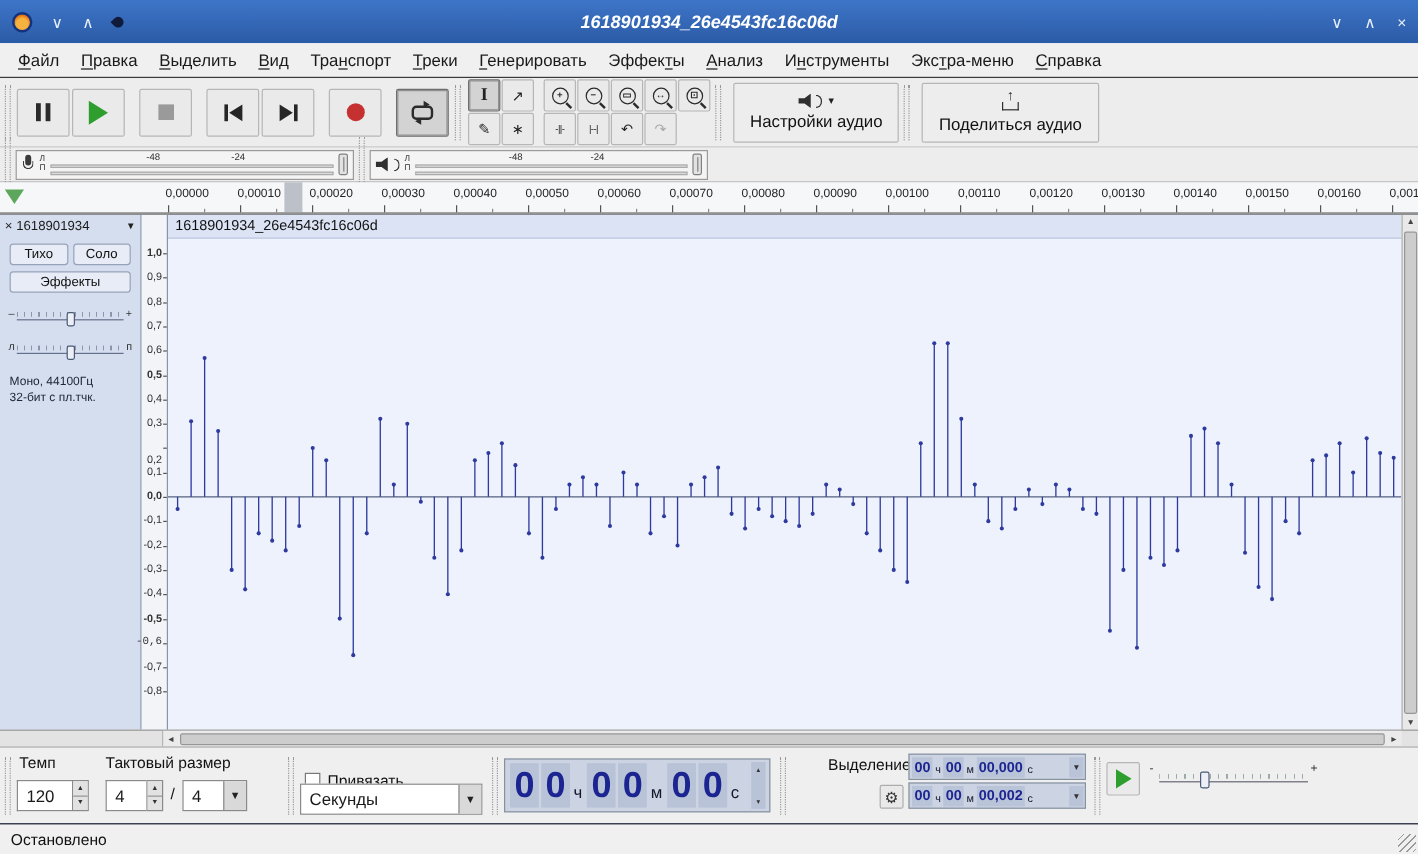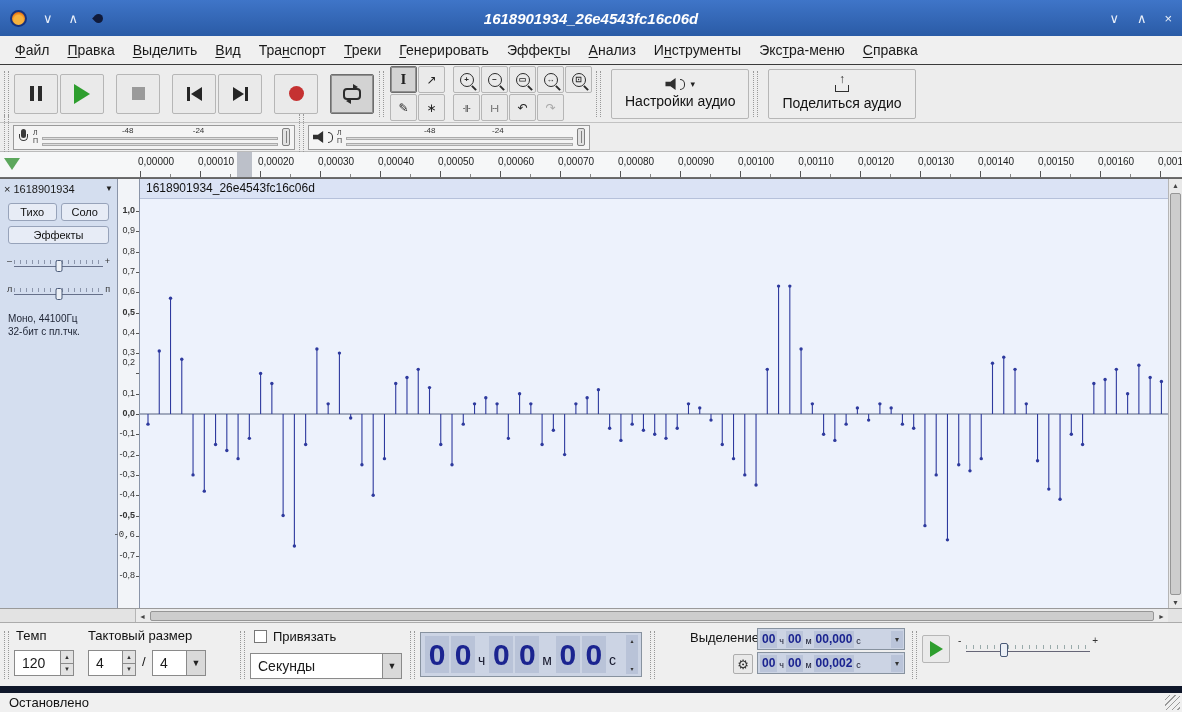--- a/index.html
+++ b/index.html
@@ -141,21 +141,21 @@
   .ps-btn{position:absolute;left:922px;top:12px;width:28px;height:28px;background:#eaeaea;border:1px solid #b6b6b6;border-radius:2px;display:flex;align-items:center;justify-content:center;}
   .ps-tri{width:0;height:0;border-left:13px solid #2e9e2e;border-top:8px solid transparent;border-bottom:8px solid transparent;}
   .speed-slider{position:absolute;left:958px;top:14px;width:140px;height:24px;}
   .speed-slider .endl{position:absolute;left:0;top:-2px;font-size:10px;color:#333;}
   .speed-slider .endr{position:absolute;right:0;top:-2px;font-size:10px;color:#333;}
   .speed-slider .sticks{position:absolute;left:8px;right:8px;top:8px;height:4px;background:repeating-linear-gradient(to right,#9aa 0 1px,transparent 1px 7px);}
   .speed-slider .strack{position:absolute;left:8px;right:8px;top:14px;height:1px;background:#667;}
   .speed-slider .sthumb{position:absolute;left:30%;top:6px;width:8px;height:14px;background:#ecf0f6;border:1px solid #4a5a78;border-radius:2px;}
 
   
-  .statusbar{position:absolute;top:686px;left:0;width:100%;height:26px;background:#f0f0f0;border-top:7px solid #0f172a;display:flex;align-items:center;padding:0 9px;font-size:13px;color:#111;}
+  .statusbar{position:absolute;top:686px;left:0;width:100%;height:26px;background:#f0f0f0;border-top:1px solid #0f172a;display:flex;align-items:center;padding:0 9px;font-size:13px;color:#111;}
   .resize-grip{position:absolute;right:2px;bottom:2px;width:15px;height:15px;background:repeating-linear-gradient(135deg,transparent 0 3px,#9a9a9a 3px 4px);}
 </style>
 </head>
 <body>
 
 <div class="window">
 
   <div class="titlebar">
     <div class="tb-left">
       <span class="logo"></span>
@@ -408,21 +408,21 @@
         <div class="vr-label" style="top: 86.9px;">0,7</div>
         <div class="vr-tick" style="top: 92.9px;"></div>
         <div class="vr-label" style="top: 107.2px;">0,6</div>
         <div class="vr-tick" style="top: 113.2px;"></div>
         <div class="vr-label bold" style="top: 127.5px;">0,5</div>
         <div class="vr-tick" style="top: 133.5px;"></div>
         <div class="vr-label" style="top: 147.8px;">0,4</div>
         <div class="vr-tick" style="top: 153.8px;"></div>
         <div class="vr-label" style="top: 168.1px;">0,3</div>
         <div class="vr-tick" style="top: 174.1px;"></div>
-        <div class="vr-label" style="top: 178px; margin-left: 28px;">0,2</div>
+        <div class="vr-label" style="top: 199px; margin-left: 28px;">0,2</div>
         <div class="vr-tick" style="top: 194.4px;"></div>
         <div class="vr-label" style="top: 208.7px;">0,1</div>
         <div class="vr-tick" style="top: 214.7px;"></div>
         <div class="vr-label bold" style="top: 229px;">0,0</div>
         <div class="vr-tick" style="top: 235px;"></div>
         <div class="vr-label" style="top: 249.3px;">-0,1</div>
         <div class="vr-tick" style="top: 255.3px;"></div>
         <div class="vr-label" style="top: 269.6px;">-0,2</div>
         <div class="vr-tick" style="top: 275.6px;"></div>
         <div class="vr-label" style="top: 289.9px;">-0,3</div>
@@ -660,21 +660,21 @@
           <span>▲</span>
           <span>▼</span>
         </span>
     </div>
     <span class="bb-label" style="left:142px;top:31px">/</span>
     <div class="dropdown" style="left:152px;top:27px;width:54px">
       <span class="dd-val">4</span>
       <span class="dd-btn">▼</span>
     </div>
     <div class="bgrip" style="left:240px"></div>
-    <div class="checkbox-row" style="left:254px;top:6px">
+    <div class="checkbox-row" style="left:254px;top:20px">
       <span class="cb"></span>
       <span>Привязать</span>
     </div>
     <div class="dropdown" style="left:250px;top:30px;width:152px">
       <span class="dd-val">Секунды</span>
       <span class="dd-btn">▼</span>
     </div>
     <div class="bgrip" style="left:410px"></div>
     <div class="time-display">
       <span class="td-digits">

